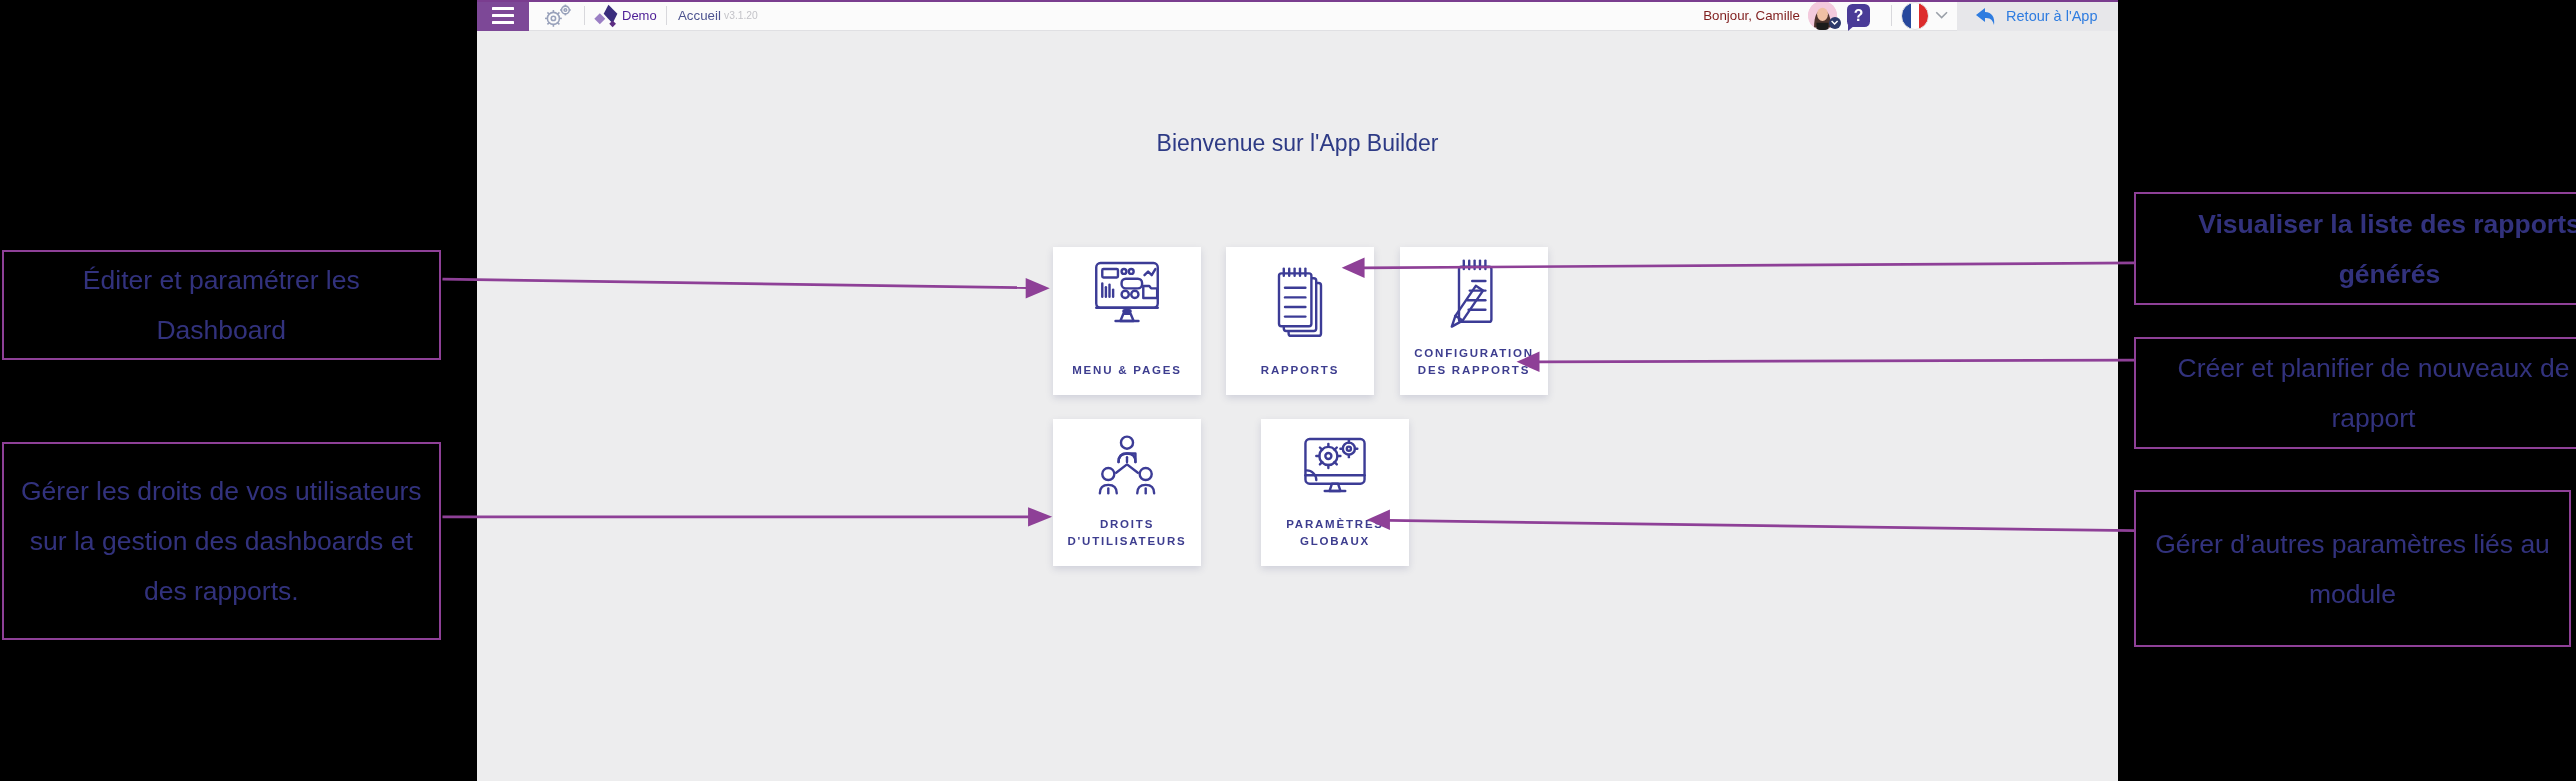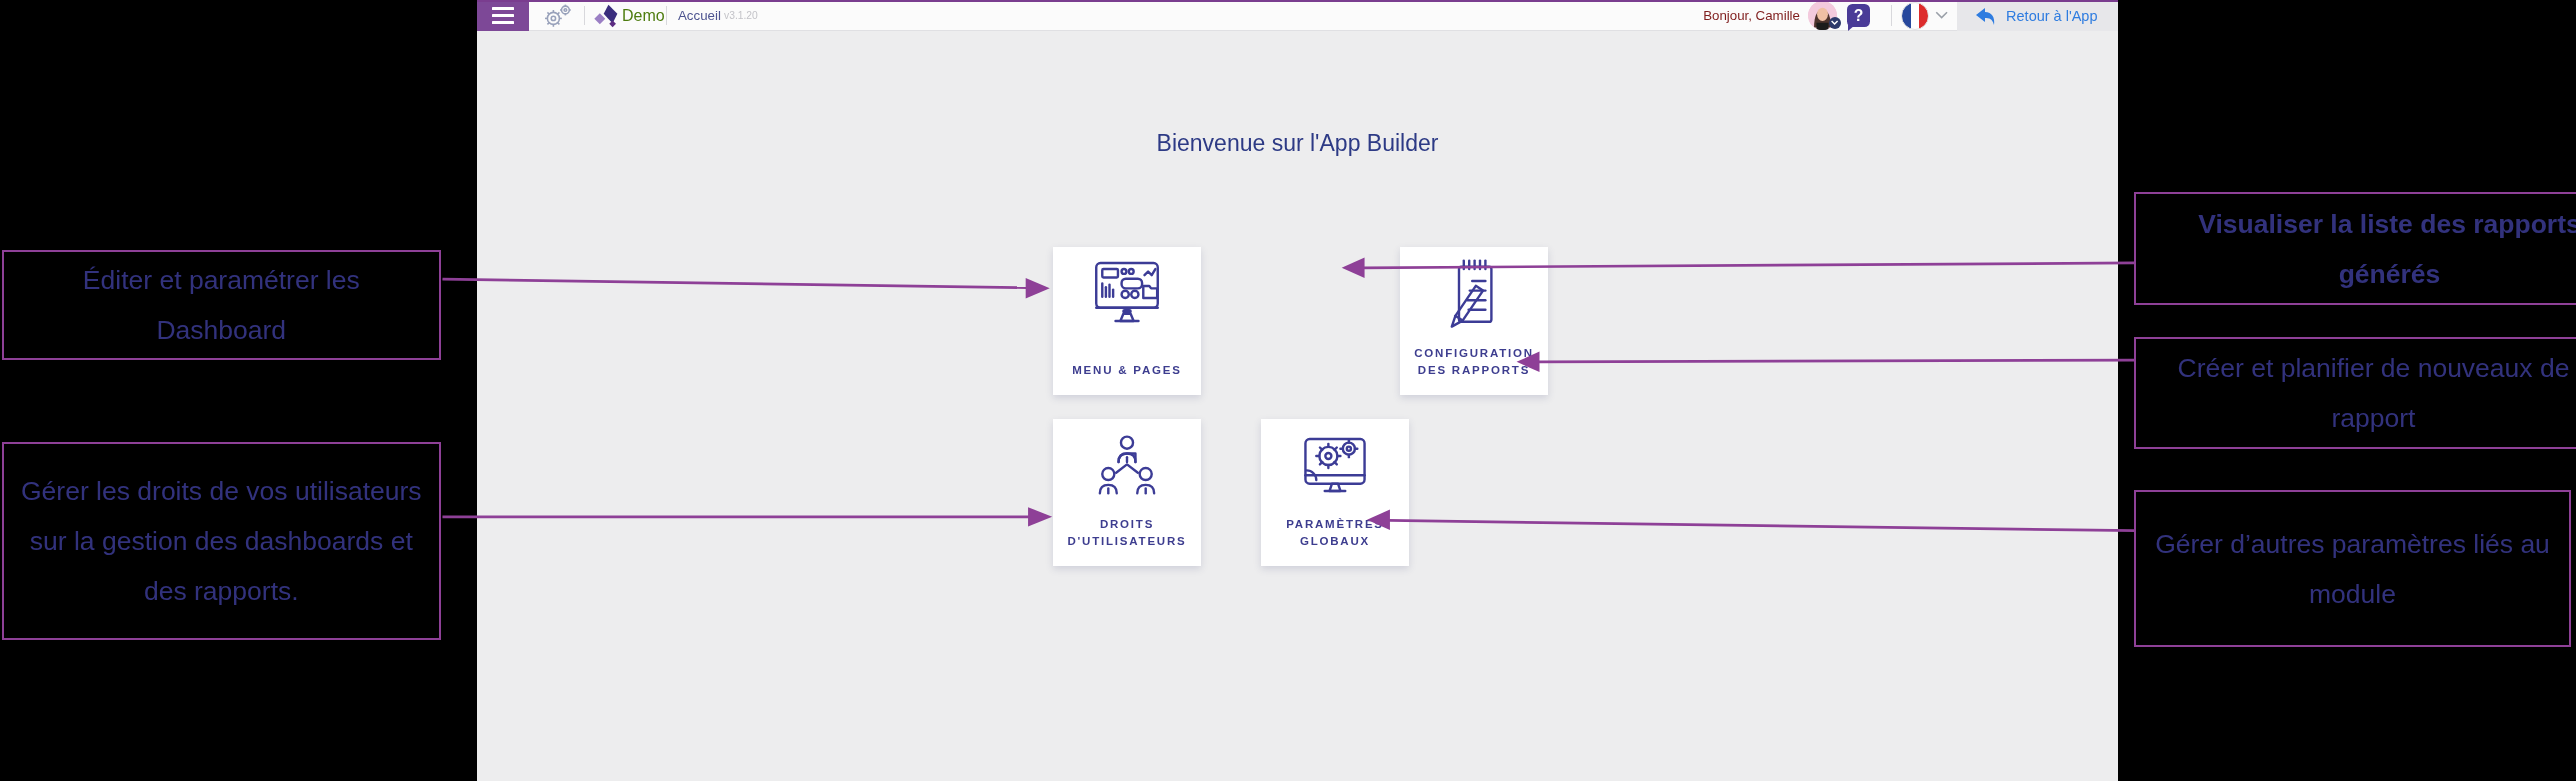--- a/index.html
+++ b/index.html
@@ -7,21 +7,21 @@
   #canvas{position:relative;width:2576px;height:781px;background:#000;overflow:hidden;}
 
   
   .app{position:absolute;left:477px;top:0;width:1641px;height:781px;background:#ededee;}
   .topline{position:absolute;left:0;top:0;width:100%;height:2.4px;background:#7a3d8f;z-index:4;}
   .topbar{position:absolute;left:0;top:0;width:100%;height:31px;background:#fbfbfb;border-bottom:0.6px solid #e0e0e3;z-index:3;}
   .hamburger{position:absolute;left:0;top:0;width:52px;height:31px;background:#7d4897;display:flex;flex-direction:column;justify-content:center;align-items:center;gap:3.6px;cursor:pointer;}
   .hamburger span{display:block;width:22px;height:3px;background:#fff;border-radius:0.6px;}
   .tb-item{position:absolute;top:0;height:31px;display:flex;align-items:center;}
   .tb-divider{position:absolute;top:6px;width:0.6px;height:19.3px;background:#d8d8dc;}
-  .tb-demo{left:145px;color:#4d7c0f;font-size:16px;}
+  .tb-demo{left:145px;color:#4c1d95;font-size:13px;}
   .tb-accueil{left:201px;color:#4d5490;font-size:13.3px;}
   .tb-version{left:247px;color:#c3c3c8;font-size:10.3px;}
   .topbar-right{position:absolute;right:0;top:0;height:31px;display:flex;align-items:center;}
   .greeting{color:#7f1d1d;font-size:13.3px;margin-right:8.4px;white-space:nowrap;}
   .avatar-wrap{position:relative;width:29px;height:29px;margin-right:9.7px;cursor:pointer;}
   .avatar{width:29px;height:29px;border-radius:50%;overflow:hidden;background:#f3cadd;}
   .badge{position:absolute;right:-3.6px;bottom:1.2px;width:12px;height:12px;border-radius:50%;background:#2d3a6b;display:flex;align-items:center;justify-content:center;}
   .help{width:23px;height:23px;background:#4a3b97;border-radius:5.4px;color:#fff;font-size:15.7px;font-weight:bold;display:flex;align-items:center;justify-content:center;position:relative;margin-right:11px;cursor:pointer;}
   .help:after{content:"";position:absolute;left:1.2px;bottom:-3.6px;width:0;height:0;border-left:7.2px solid #4a3b97;border-bottom:6px solid transparent;}
   .vsep{width:0.6px;height:20.5px;background:#d8d8dc;margin:0 9.7px;}
@@ -170,20 +170,41 @@
           <path d="M90 46 h10 l3 4 h10 v16 h-23 z"></path>
           <line x1="12" y1="82" x2="114" y2="82"></line>
           <rect x="57" y="86" width="12" height="4" rx="2"></rect>
           <path d="M52 104 L57 92 H69 L74 104 Z"></path>
           <line x1="44" y1="104" x2="82" y2="104"></line>
         </svg>
       </div>
       <div class="tile-label">MENU &amp; PAGES</div>
     </div>
 
+    <div class="tile t2">
+      <div class="icon-area">
+        <svg width="66" height="74" viewBox="0 0 110 122">
+          <rect x="36" y="26" width="54" height="88" rx="4"></rect>
+          <rect x="28" y="18" width="54" height="88" rx="4" fill="#fff"></rect>
+          <rect x="20" y="10" width="54" height="88" rx="4" fill="#fff"></rect>
+          <g>
+              <line x1="28" y1="2" x2="28" y2="14"></line>
+              <line x1="37" y1="2" x2="37" y2="14"></line>
+              <line x1="46" y1="2" x2="46" y2="14"></line>
+              <line x1="55" y1="2" x2="55" y2="14"></line>
+              <line x1="64" y1="2" x2="64" y2="14"></line>
+            </g>
+          <line x1="30" y1="34" x2="64" y2="34"></line>
+            <line x1="30" y1="50" x2="64" y2="50"></line>
+            <line x1="30" y1="66" x2="64" y2="66"></line>
+            <line x1="30" y1="82" x2="64" y2="82"></line>
+        </svg>
+      </div>
+      <div class="tile-label">RAPPORTS</div>
+    </div>
 
     <div class="tile t3">
       <div class="icon-area">
         <svg width="66" height="74" viewBox="0 0 110 122">
           <rect x="30" y="12" width="54" height="92" rx="4"></rect>
           <g>
               <line x1="38" y1="2" x2="38" y2="16"></line>
               <line x1="47" y1="2" x2="47" y2="16"></line>
               <line x1="56" y1="2" x2="56" y2="16"></line>
               <line x1="65" y1="2" x2="65" y2="16"></line>

